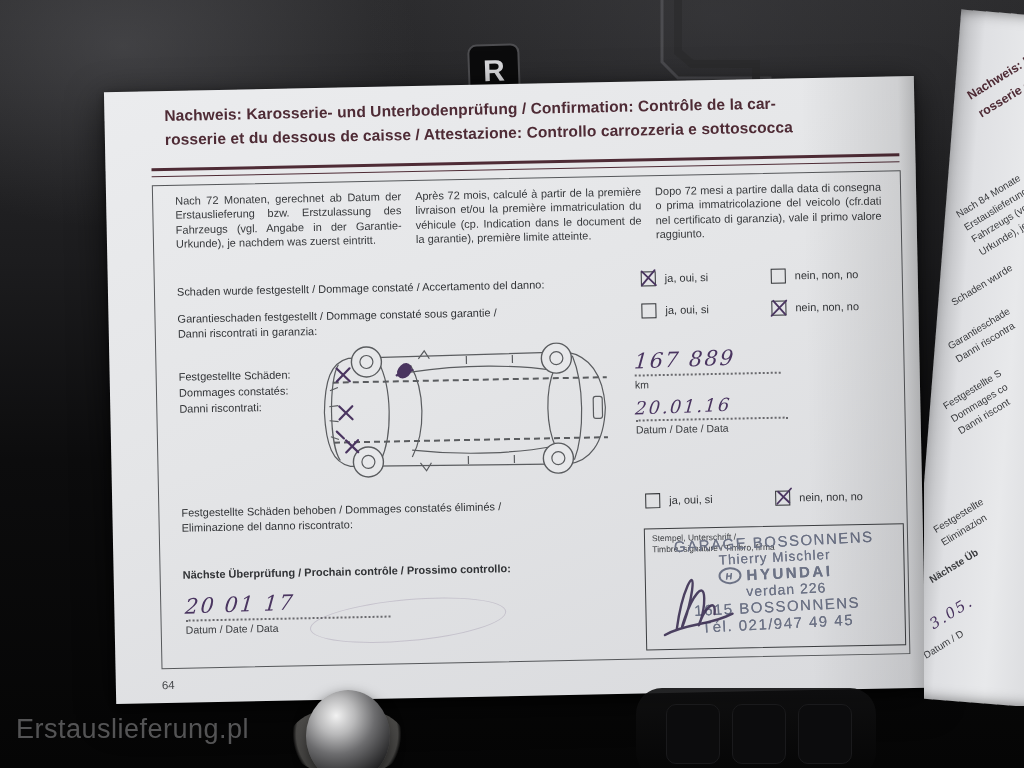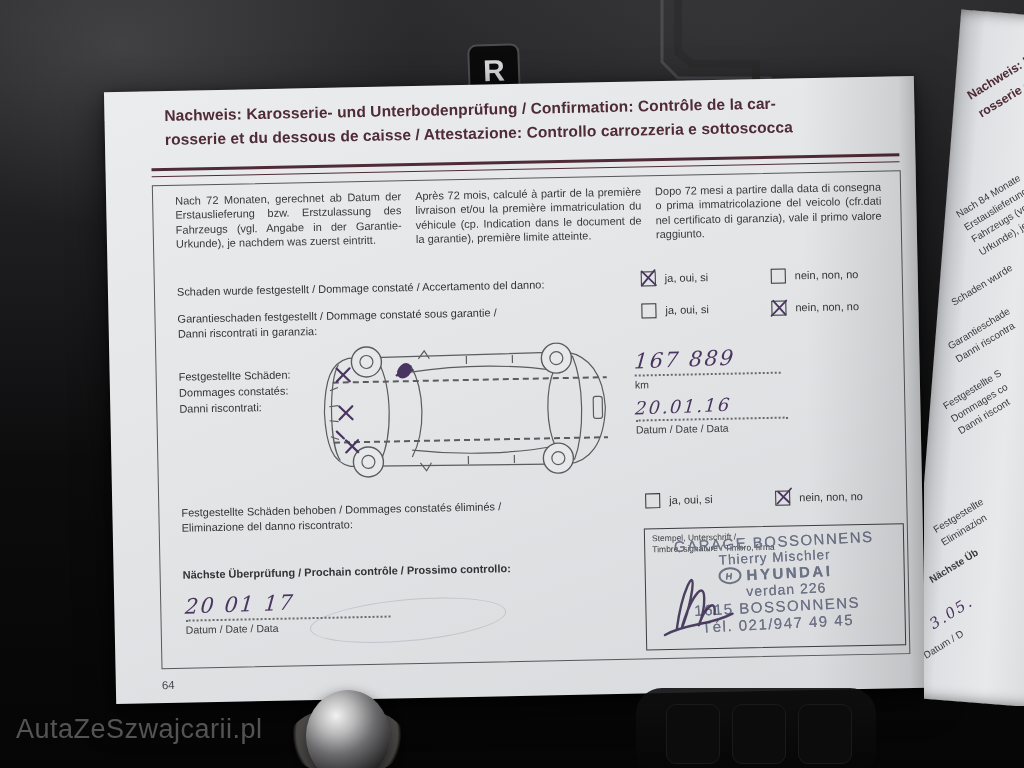--- a/index.html
+++ b/index.html
@@ -281,13 +281,13 @@
 </div>
 
 <div class="knob-base"></div>
 <div class="knob"></div>
 <div class="keyfob">
   <span class="btn" style="left:30px;"></span>
   <span class="btn" style="left:96px;"></span>
   <span class="btn" style="left:162px;"></span>
 </div>
 
-<div class="watermark">AutaZeSzwajcarii.pl</div>
+<div class="watermark">Erstauslieferung.pl</div>
 
 </body></html>

